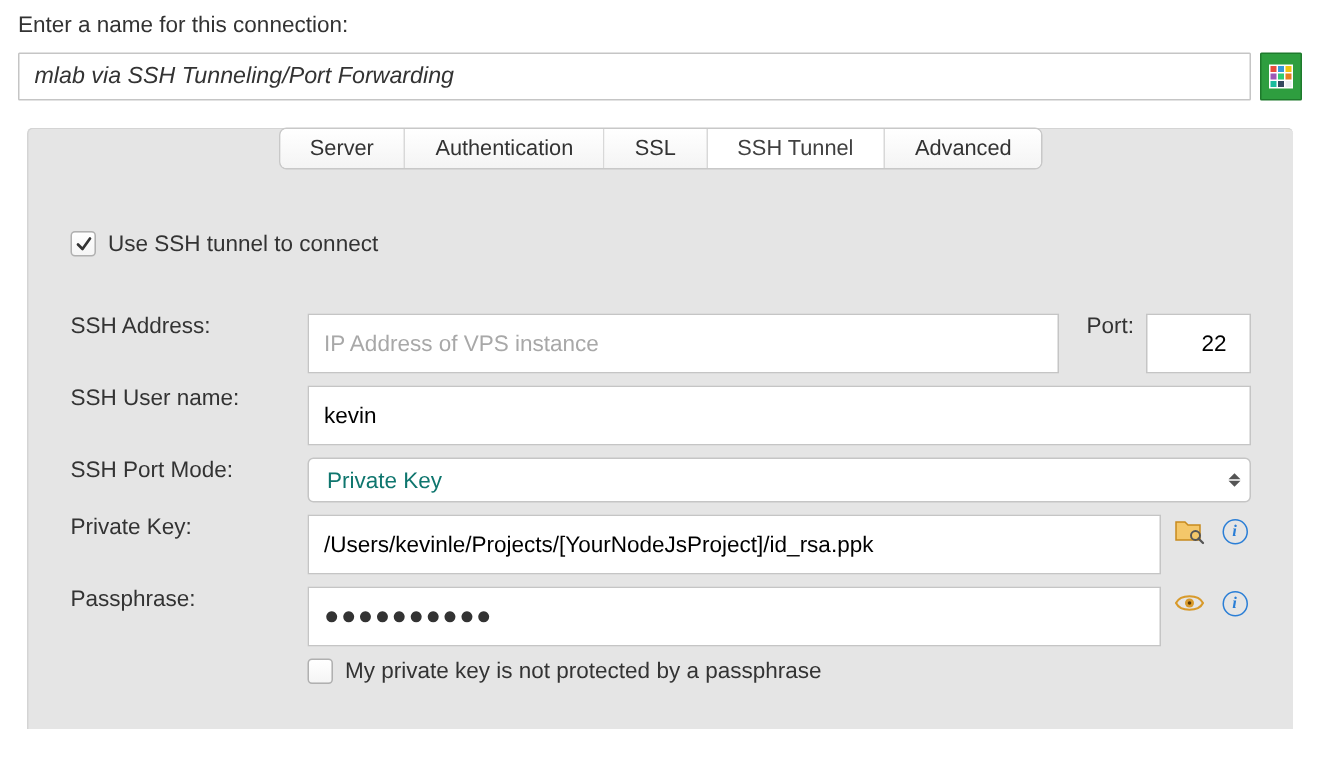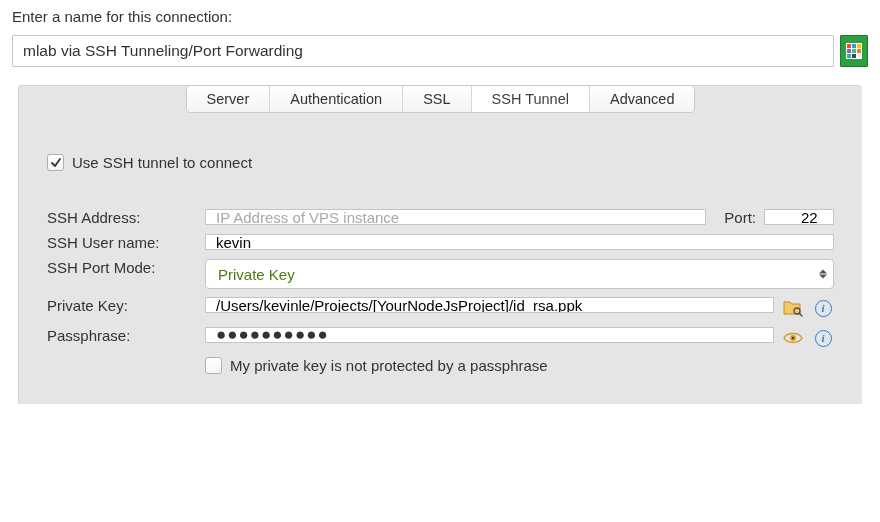--- a/index.html
+++ b/index.html
@@ -27,20 +27,21 @@
     }
     .name-input {
       flex: 1;
       height: 32px;
       padding: 4px 10px;
       font-size: 15.5px;
       border: 1px solid #c5c5c5;
       border-radius: 1px;
       outline: none;
       color: #333;
+      font-style: italic;
     }
     .color-btn {
       width: 28px;
       height: 32px;
       background: #2e9e3f;
       border: 1px solid #1e7a2c;
       display: flex;
       align-items: center;
       justify-content: center;
       cursor: pointer;
@@ -113,21 +114,21 @@
       margin-bottom: 8px;
       gap: 8px;
     }
     .row-label {
       width: 150px;
       font-size: 15px;
       color: #333;
       flex-shrink: 0;
     }
     .text-input {
-      height: 16px;
+      height: 40px;
       padding: 3px 10px;
       font-size: 15px;
       border: 1px solid #c5c5c5;
       background: #fff;
       outline: none;
       flex: 1;
     }
     .text-input::placeholder { color: #a8a8a8; }
     .port-label {
       font-size: 15px;
@@ -140,21 +141,21 @@
       position: relative;
       height: 30px;
       background: #fff;
       border: 1px solid #c5c5c5;
       border-radius: 4px;
       display: flex;
       align-items: center;
       padding: 0 28px 0 12px;
       cursor: pointer;
     }
-    .select-value { font-size: 15px; color: #4d7c0f; }
+    .select-value { font-size: 15px; color: #0f766e; }
     .select-arrows {
       position: absolute;
       right: 6px;
       top: 50%;
       transform: translateY(-50%);
       display: flex;
       flex-direction: column;
       gap: 1px;
     }
     .arrow {

